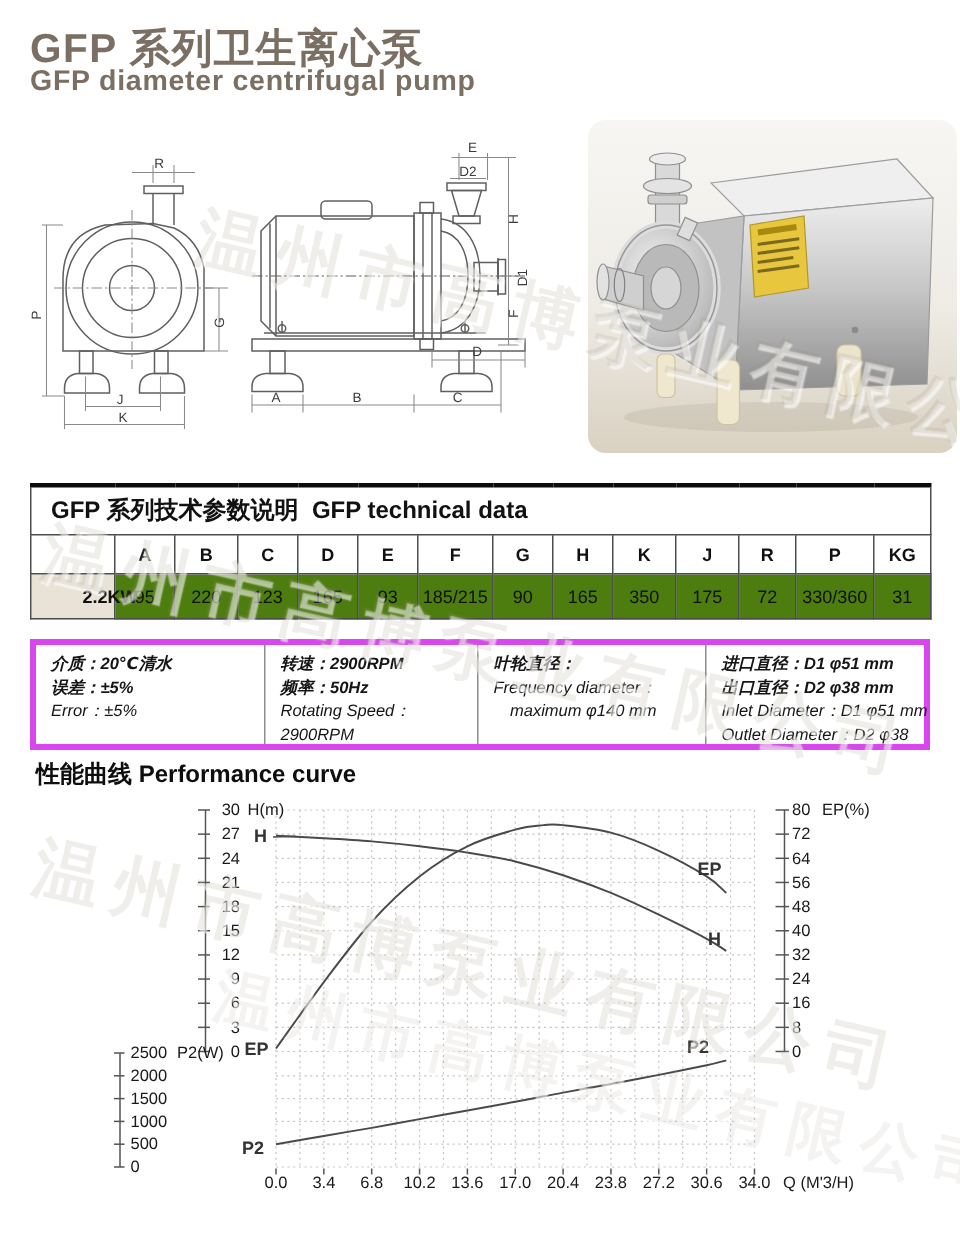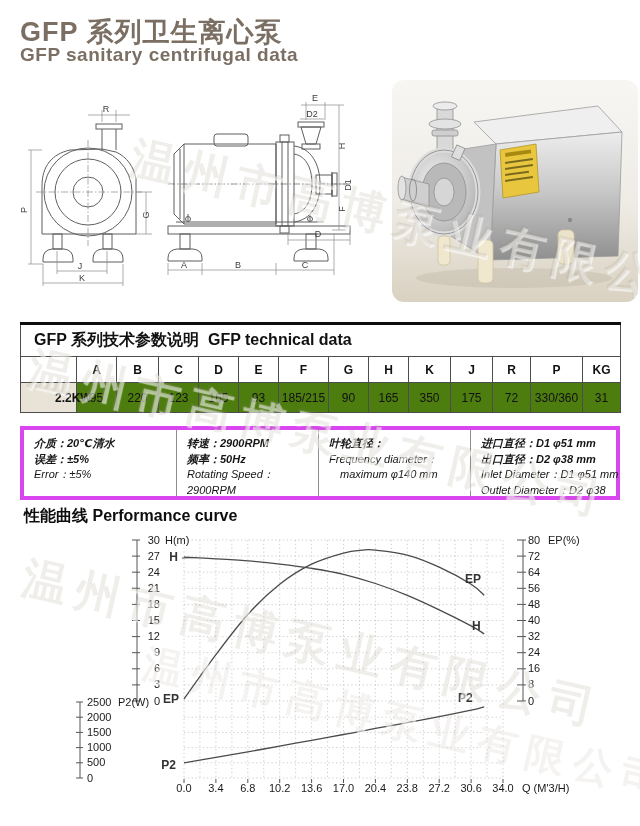--- a/index.html
+++ b/index.html
@@ -50,21 +50,21 @@
 <body>
 
 <div class="page">
 
   <div class="wm wm-a">温州市高博泵业有限公司</div>
   <div class="wm wm-b">温州市高博泵业有限公司</div>
   <div class="wm wm-c">温州市高博泵业有限公司</div>
   <div class="wm wm-d">温州市高博泵业有限公司</div>
 
   <div class="hdr-zh">GFP 系列卫生离心泵</div>
-  <div class="hdr-en">GFP sanitary centrifugal data</div>
+  <div class="hdr-en">GFP diameter centrifugal pump</div>
 
   <svg id="drawing" viewBox="0 0 360 212">
 
     <g stroke="#5f5f5f" fill="none" stroke-width="1">
       <rect x="78" y="36" width="26" height="5"></rect>
       <line x1="84" y1="41" x2="84" y2="62"></line>
       <line x1="98" y1="41" x2="98" y2="62"></line>
       <path d="M24,98 C24,78 34,66 52,62 L84,61 L98,64 C109,69 116,79 118,91 L118,146 L24,146 Z"></path>
       <circle cx="70" cy="104" r="44"></circle>
       <circle cx="70" cy="104" r="33"></circle>

